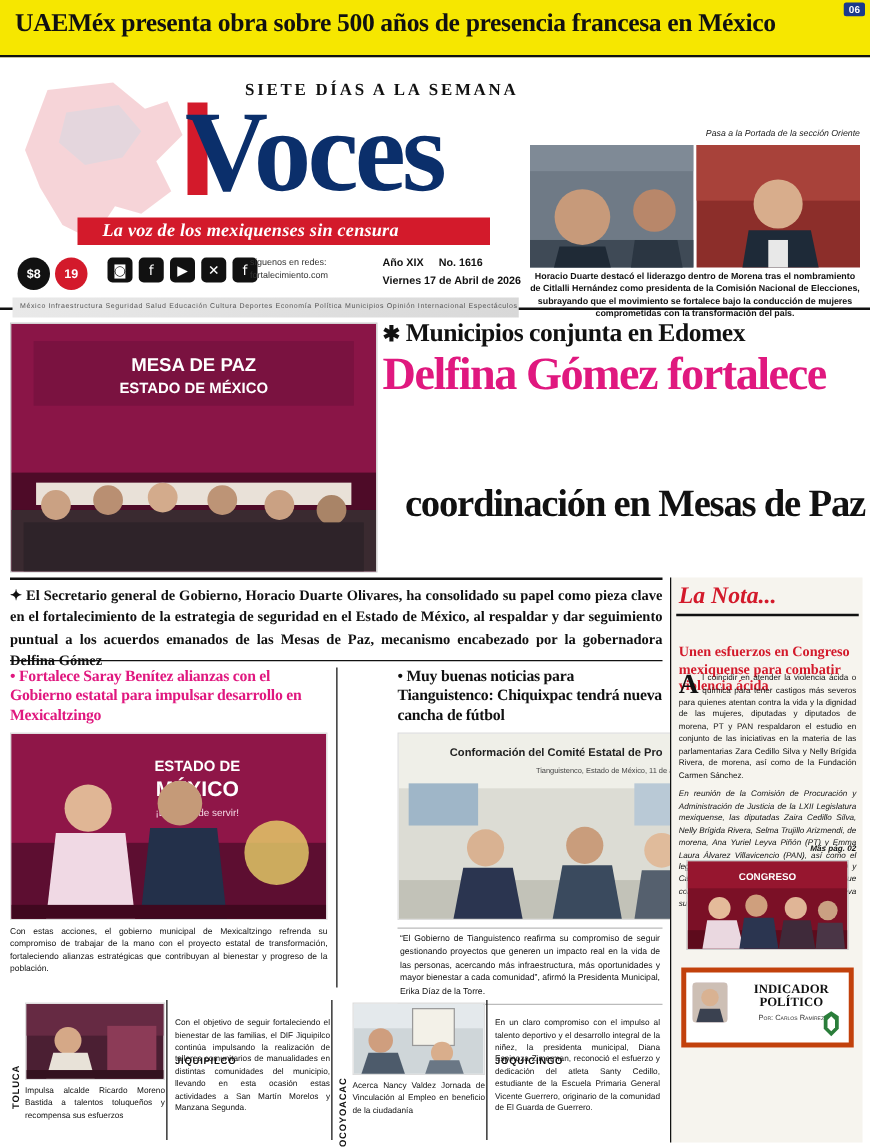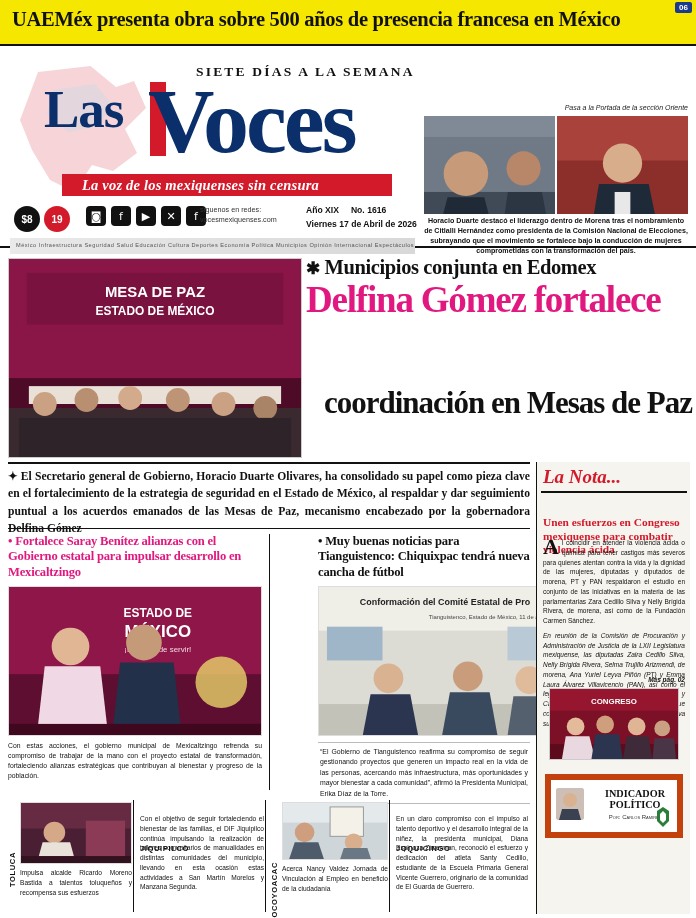--- a/index.html
+++ b/index.html
@@ -219,21 +219,21 @@
   .sb-more {
     position:absolute; left:6px; top:214px; width:142px; text-align:right;
     font-size:6.5px; font-weight:bold; font-style:italic; color:#111;
   }
   .sb-photo {
     position:absolute; left:12px; top:226px; width:130px; height:72px;
     overflow:hidden; border:1px solid #ccc;
   }
   .sb-box {
     position:absolute; left:8px; top:312px; width:138px; height:64px;
-    border:6px solid #c2410c; background:#fff;
+    border:4px solid #c2410c; background:#fff;
   }
   .sb-box .ip-title {
     position:absolute; left:36px; top:8px; width:96px; text-align:center;
     font-family:"Liberation Serif", serif; font-weight:bold; font-size:10.2px;
     line-height:1.1; color:#111;
   }
   .sb-box .ip-by {
     position:absolute; left:36px; top:34px; width:96px; text-align:center;
     font-size:6px; color:#333; font-variant:small-caps;
   }
@@ -261,21 +261,20 @@
   <div class="masthead">
 
     <div class="map-bg">
       <svg viewBox="0 0 100 100" preserveAspectRatio="none">
         <path d="M20 8 L55 4 L72 18 L84 14 L92 32 L78 46 L86 62 L70 74 L56 70 L44 88 L28 80 L16 60 L8 40 Z" fill="#d31a2b"></path>
         <path d="M30 20 L58 16 L70 30 L60 44 L40 48 L26 36 Z" fill="#0b2f6b" opacity="0.5"></path>
       </svg>
     </div>
 
     <div class="siete">SIETE DÍAS A LA SEMANA</div>
-    <div class="logo-las">Las</div>
     <div class="logo-accent"></div>
     <div class="logo-voces">Voces</div>
 
     <div class="slogan-bar">
       <span>La voz de los mexiquenses sin censura</span>
     </div>
 
     <div class="price-row">
       <div class="coin c1">$8</div>
       <div class="coin c2">19</div>
@@ -283,21 +282,21 @@
       <div class="social">
         <div class="sic">◙</div>
         <div class="sic">f</div>
         <div class="sic">▶</div>
         <div class="sic">✕</div>
         <div class="sic">f</div>
       </div>
 
       <div class="social-note">
         <div>síguenos en redes:</div>
-        <div>vocesmexiquenses.com</div>
+        <div>fortalecimiento.com</div>
       </div>
 
       <div class="editioninfo">
         <div>
           <span>Año XIX</span>
           &nbsp;&nbsp;&nbsp;
           <span>No. 1616</span>
         </div>
         <div>Viernes 17 de Abril de 2026</div>
       </div>

